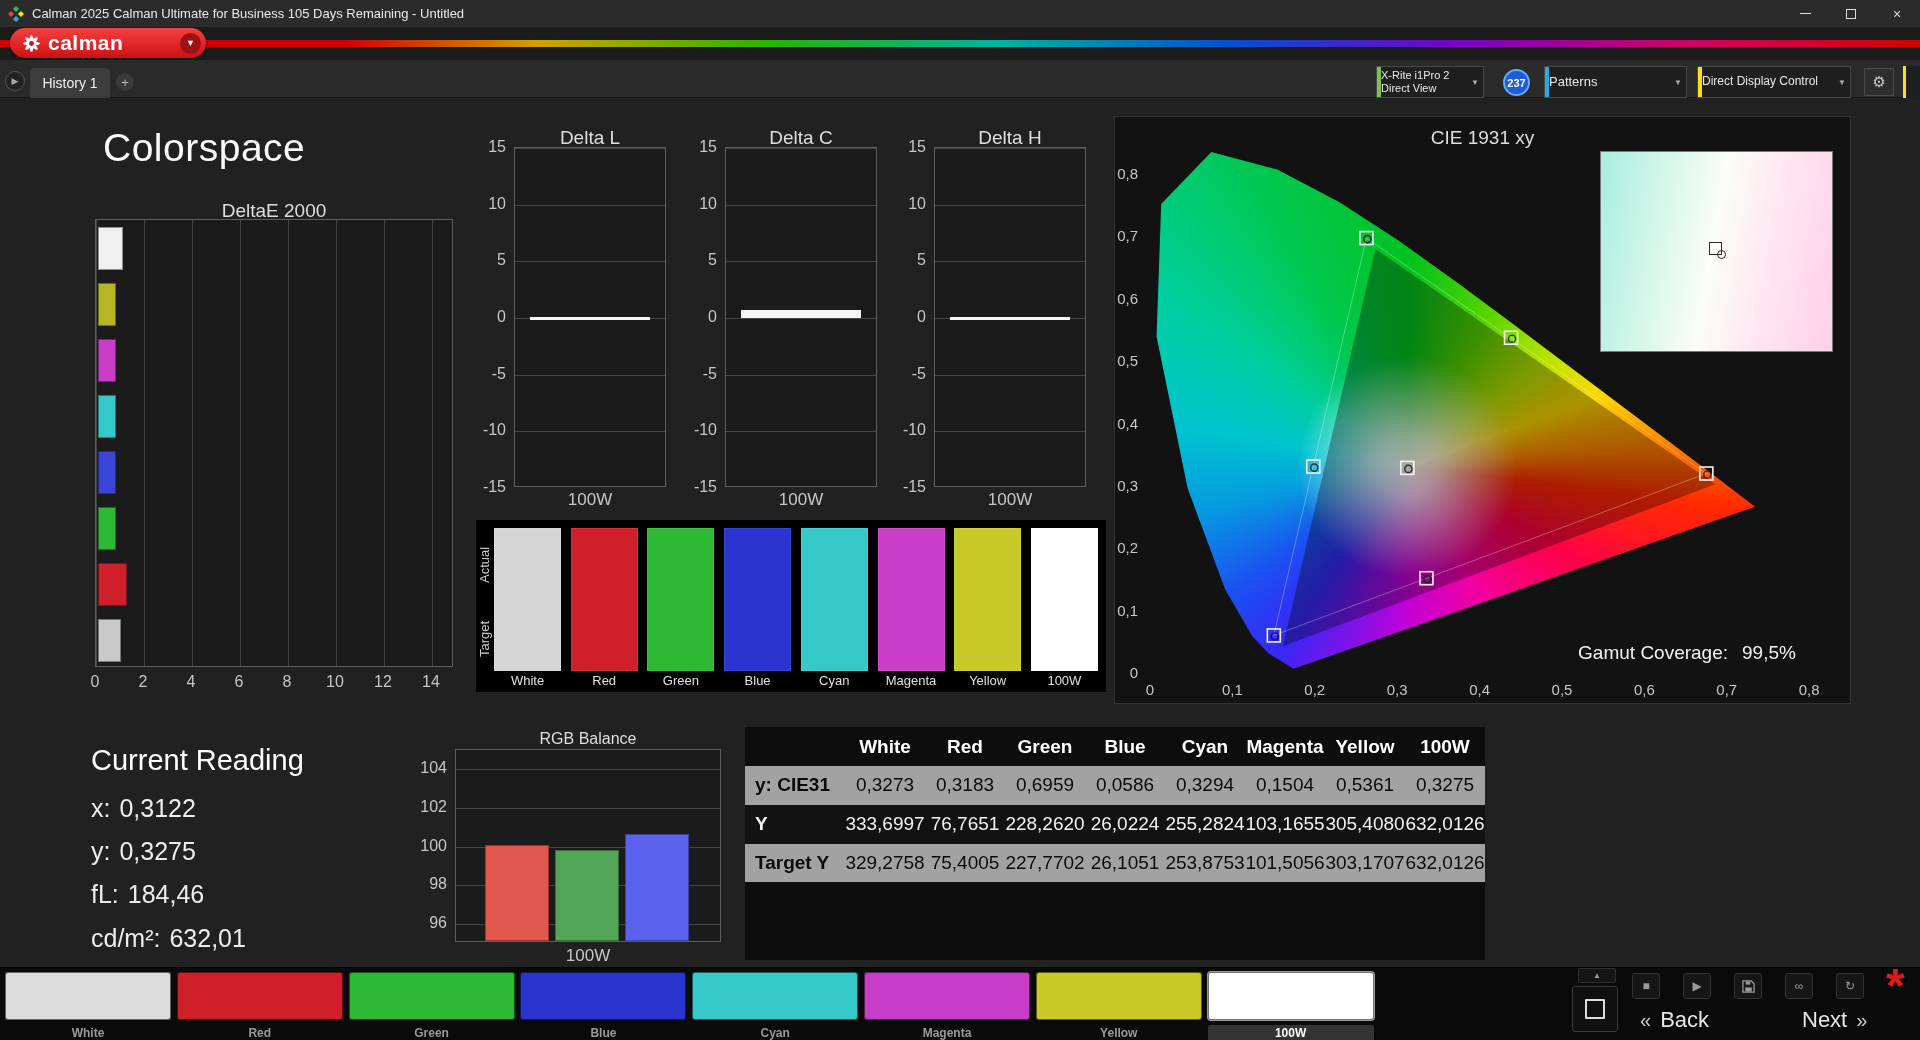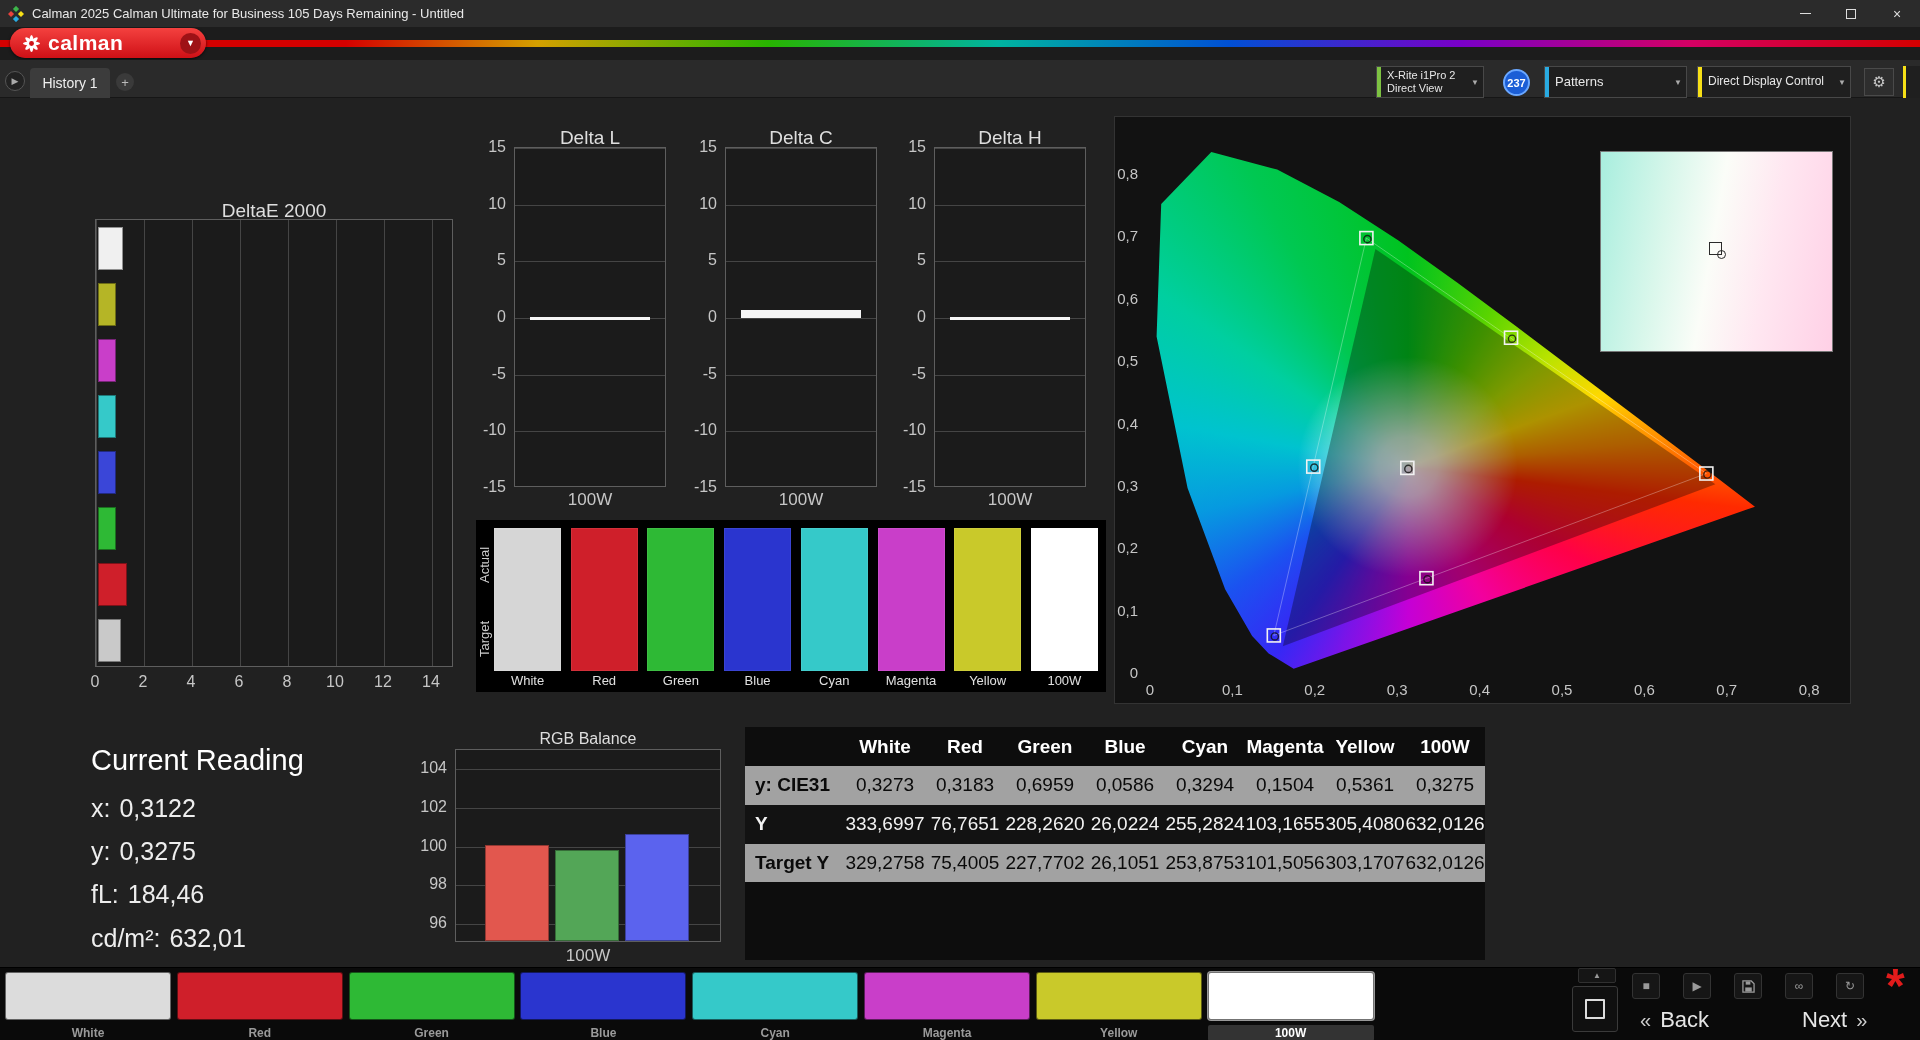--- a/index.html
+++ b/index.html
@@ -24,21 +24,21 @@
   .brand{color:#fff;font-size:21px;font-weight:bold;margin-left:7px;letter-spacing:.5px;}
   .pill-dd{margin-left:auto;margin-right:5px;width:21px;height:21px;border-radius:50%;background:#9e1216;color:#fff;font-size:9px;display:flex;align-items:center;justify-content:center;}
 
   
   .tab-row{position:absolute;left:0;top:60px;width:1920px;height:38px;background:#2a2a2a;border-bottom:1px solid #161616;z-index:20;}
   .tab-arrow-btn{position:absolute;left:5px;top:11px;width:20px;height:20px;border:1px solid #555;border-radius:50%;color:#aaa;font-size:9px;display:flex;align-items:center;justify-content:center;background:#222;}
   .tab{position:absolute;left:30px;top:8px;width:80px;height:30px;background:#3c3c3c;border-radius:4px 4px 0 0;color:#f0f0f0;font-size:14px;display:flex;align-items:center;justify-content:center;}
   .tab-add{position:absolute;left:116px;top:13px;width:18px;height:18px;border-radius:50%;background:#3a3a3a;color:#bbb;font-size:13px;display:flex;align-items:center;justify-content:center;}
   .dd{position:absolute;top:6px;height:32px;background:#1f1f1f;border:1px solid #484848;display:flex;align-items:center;}
   .dd-stripe{width:4px;height:100%;flex:0 0 4px;}
-  .dd-text{flex:1;color:#e8e8e8;padding-left:6px;line-height:1.15;overflow:hidden;white-space:nowrap;}
+  .dd-text{flex:1;color:#e8e8e8;line-height:1.15;overflow:hidden;white-space:nowrap;}
   .dd-arrow{width:16px;color:#aaa;font-size:8px;display:flex;align-items:center;justify-content:center;}
   .dd.meter{left:1376px;width:108px;} .dd.meter .dd-text{font-size:11px;}
   .badge{position:absolute;left:1503px;top:9px;width:27px;height:27px;border-radius:50%;background:#1b5ed6;border:2px solid #6aa7ff;color:#fff;font-size:11px;font-weight:bold;display:flex;align-items:center;justify-content:center;}
   .dd.patterns{left:1544px;width:143px;} .dd.patterns .dd-text{font-size:13px;}
   .dd.ddc{left:1697px;width:154px;} .dd.ddc .dd-text{font-size:12px;}
   .gear-btn{position:absolute;left:1864px;top:8px;width:30px;height:28px;background:#2e2e2e;border:1px solid #4a4a4a;color:#c8c8c8;font-size:15px;display:flex;align-items:center;justify-content:center;}
   .edge-btn{position:absolute;left:1903px;top:6px;width:17px;height:32px;background:#1f1f1f;border-left:3px solid #f7e017;}
 
   
   .main-bg{position:absolute;left:0;top:98px;width:1920px;height:869px;background:#212121;}
@@ -207,20 +207,21 @@
         </div>
     </div>
     <div class="gear-btn">
         <span>⚙</span>
       </div>
     <div class="edge-btn"></div>
   </div>
 
   <div class="main-bg"></div>
 
+  <div class="page-title">Colorspace</div>
 
   <div class="chart-title" style="left:95px;top:200px;width:358px">DeltaE 2000</div>
   <div class="plot" id="deltae-plot">
       <div class="de-bar" style="top: 7px; width: 25.476px; background: rgb(240, 240, 240);"></div>
       <div class="de-bar" style="top: 63px; width: 18px; background: rgb(181, 181, 38);"></div>
       <div class="de-bar" style="top: 119px; width: 18px; background: rgb(201, 62, 201);"></div>
       <div class="de-bar" style="top: 175px; width: 18px; background: rgb(53, 201, 201);"></div>
       <div class="de-bar" style="top: 231px; width: 18px; background: rgb(58, 70, 216);"></div>
       <div class="de-bar" style="top: 287px; width: 18px; background: rgb(46, 185, 53);"></div>
       <div class="de-bar" style="top: 343px; width: 28.8312px; background: rgb(207, 31, 42);"></div>
@@ -276,20 +277,21 @@
         <div class="sw-chip" style="background: rgb(201, 201, 42);"></div>
         <div class="sw-label">Yellow</div>
       </div>
       <div class="sw-slot" style="left: 550.9px;">
         <div class="sw-chip" style="background: rgb(255, 255, 255);"></div>
         <div class="sw-label">100W</div>
       </div>
     </div>
 
   <div id="cie-panel"></div>
+  <div class="chart-title" style="left:1114px;top:127px;width:737px">CIE 1931 xy</div>
   <div id="cie-horseshoe"></div>
   <svg id="cie-overlay" viewBox="0 0 659 530">
       <polygon points="565.36075,342.31494999999995 225.399125,106.88135000000001 132.80962499999998,504.2379" fill="rgba(0,0,0,0.32)"></polygon>
       <polygon points="556.36075,331.51494999999994 216.399125,96.08135000000001 123.809625,493.4379" fill="none" stroke="rgba(255,255,255,0.3)" stroke-width="1"></polygon>
       <rect x="250.8395" y="319.40344999999996" width="13" height="13" fill="none" stroke="#f2f2f2" stroke-width="1.6"></rect>
       <circle cx="258.3395" cy="326.90344999999996" r="3.6" fill="none" stroke="#101010" stroke-width="1.4" opacity="0.8"></circle>
       <rect x="549.86075" y="325.01494999999994" width="13" height="13" fill="none" stroke="#f2f2f2" stroke-width="1.6"></rect>
       <circle cx="557.36075" cy="332.51494999999994" r="3.6" fill="none" stroke="#101010" stroke-width="1.4" opacity="0.8"></circle>
       <rect x="209.899125" y="89.58135000000001" width="13" height="13" fill="none" stroke="#f2f2f2" stroke-width="1.6"></rect>
       <circle cx="217.399125" cy="97.08135000000001" r="3.6" fill="none" stroke="#101010" stroke-width="1.4" opacity="0.8"></circle>
@@ -298,20 +300,24 @@
       <rect x="156.76725" y="318.09409999999997" width="13" height="13" fill="none" stroke="#f2f2f2" stroke-width="1.6"></rect>
       <circle cx="164.26725" cy="325.59409999999997" r="3.6" fill="none" stroke="#101010" stroke-width="1.4" opacity="0.8"></circle>
       <rect x="269.95050000000003" y="429.7006" width="13" height="13" fill="none" stroke="#f2f2f2" stroke-width="1.6"></rect>
       <circle cx="277.45050000000003" cy="437.2006" r="3.6" fill="none" stroke="#101010" stroke-width="1.4" opacity="0.8"></circle>
       <rect x="354.549625" y="189.21665" width="13" height="13" fill="none" stroke="#f2f2f2" stroke-width="1.6"></rect>
       <circle cx="362.049625" cy="196.71665" r="3.6" fill="none" stroke="#101010" stroke-width="1.4" opacity="0.8"></circle>
     </svg>
   <div id="cie-inset">
     <div class="inset-square"></div>
     <div class="inset-circle"></div>
+  </div>
+  <div id="gamut-bar">
+    <span>Gamut Coverage:</span>
+    <span>99,5%</span>
   </div>
 
   <div class="cr-title">Current Reading</div>
   <div class="cr-line" style="top:794px"><span class="lab">x:</span><span>0,3122</span></div>
   <div class="cr-line" style="top:837px"><span class="lab">y:</span><span>0,3275</span></div>
   <div class="cr-line" style="top:880px"><span class="lab">fL:</span><span>184,46</span></div>
   <div class="cr-line" style="top:924px"><span class="lab">cd/m²:</span><span>632,01</span></div>
 
   <div class="chart-title" style="left:455px;top:730px;width:266px;font-size:16px">RGB Balance</div>
   <div class="plot" id="rgb-plot">

